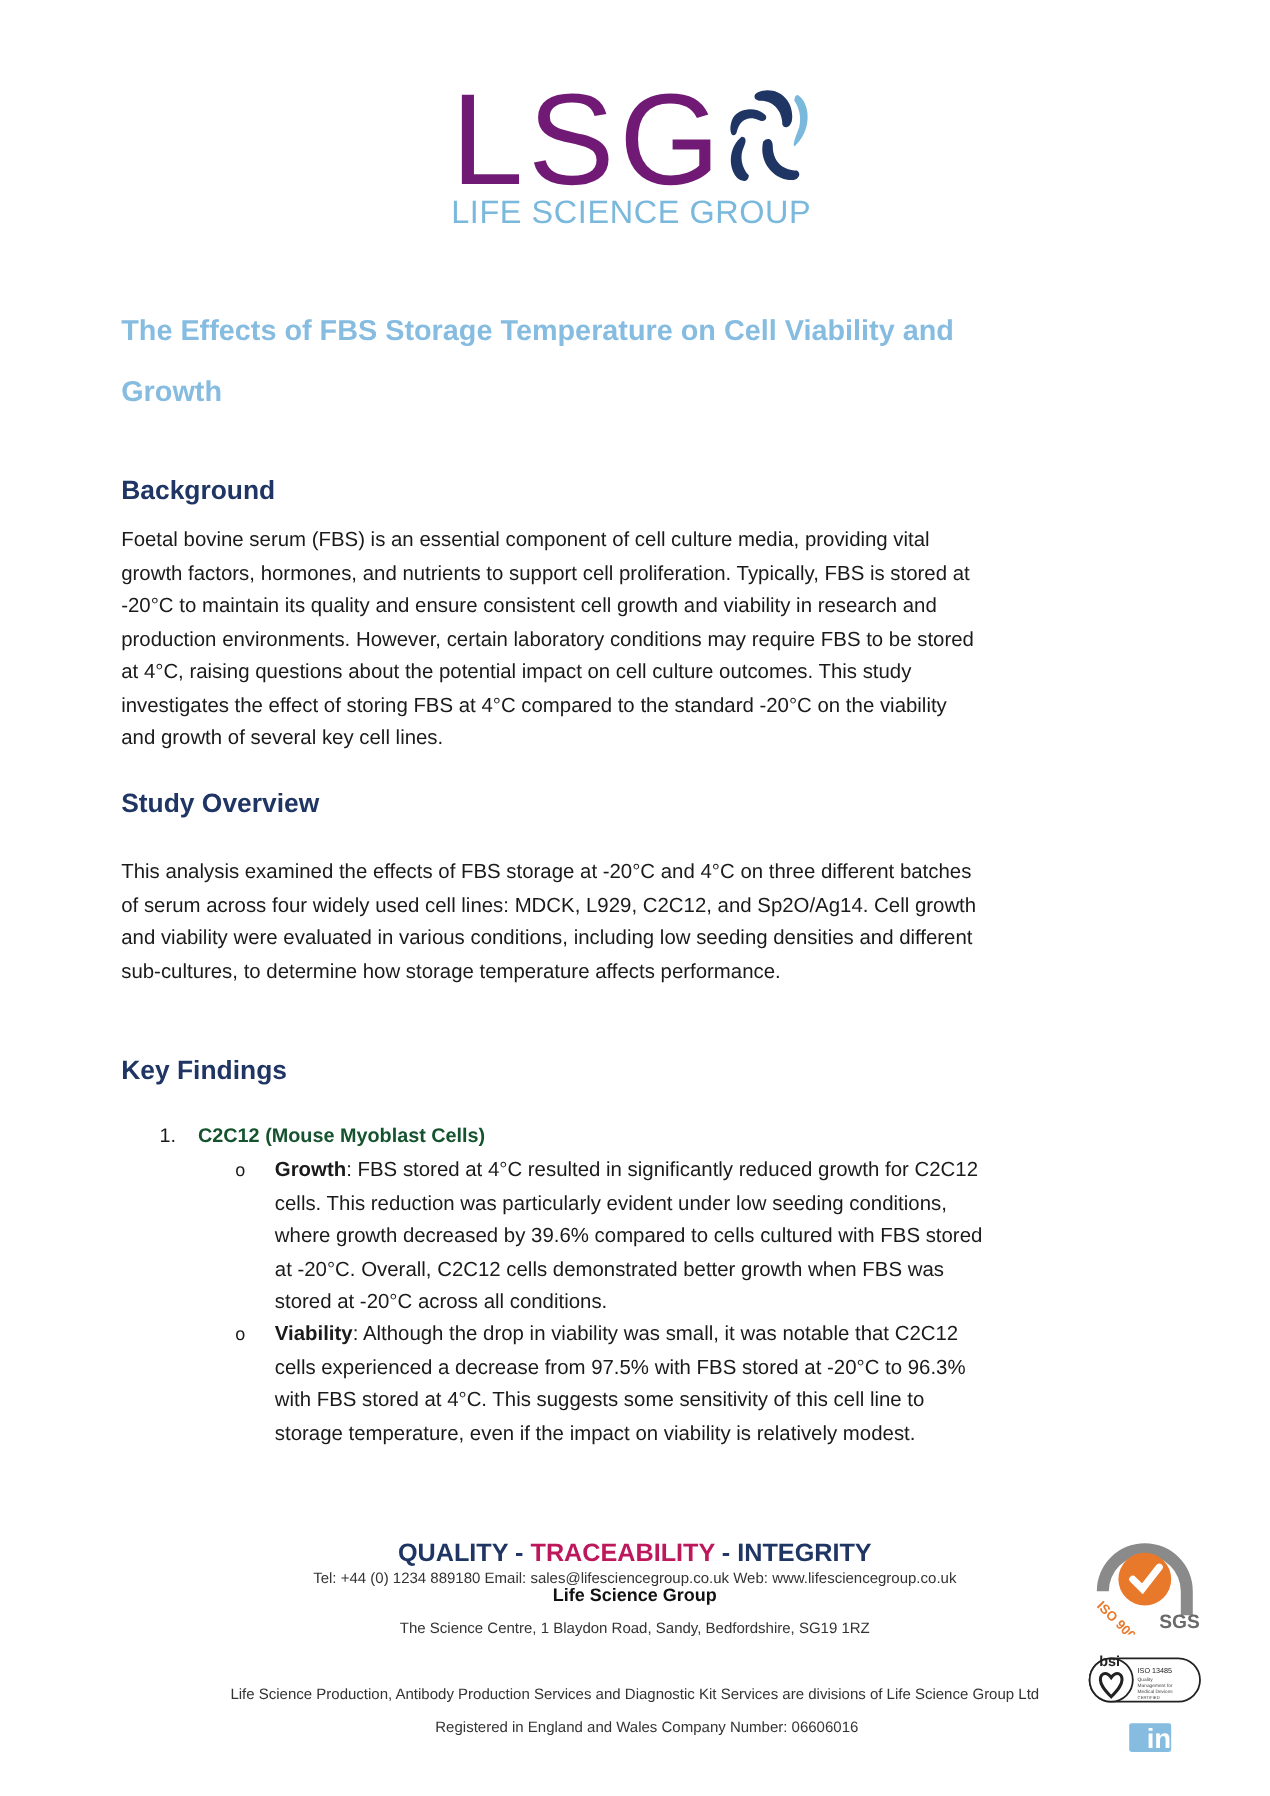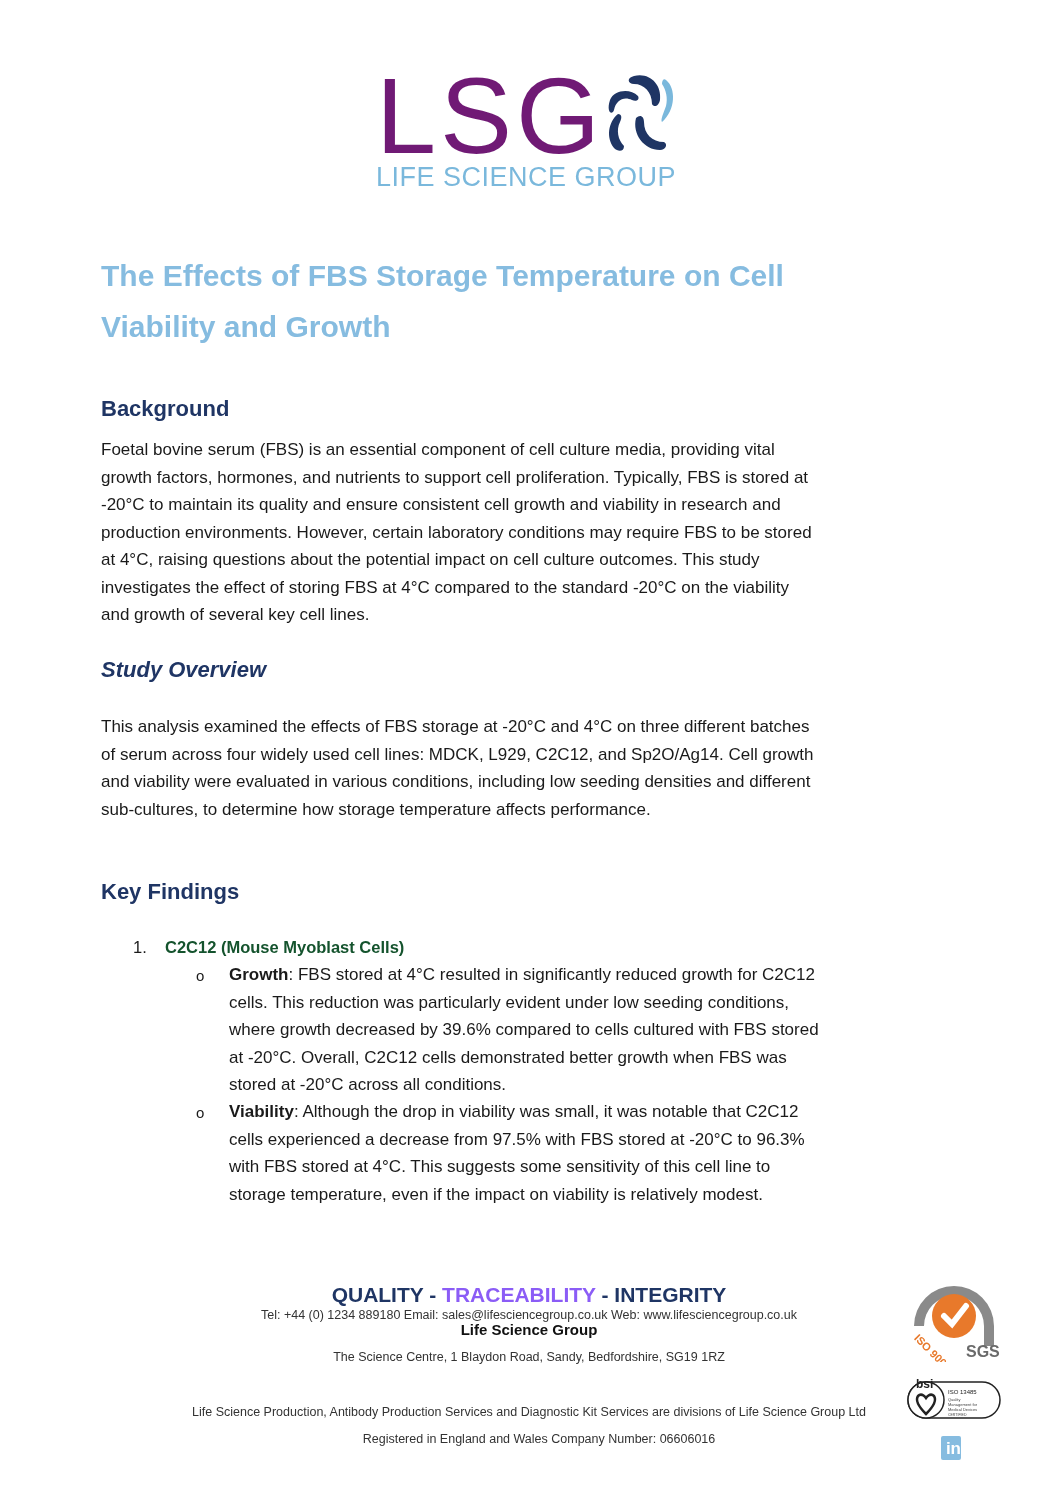--- a/index.html
+++ b/index.html
@@ -8,37 +8,37 @@
   .abs { position: absolute; }
 
   
   .logo { left: 376px; top: 70px; width: 310px; height: 120px; }
   .logo-letters { position: absolute; left: 0; top: -8px; font-family: "Liberation Sans", sans-serif;
                   font-size: 108px; letter-spacing: 4px; color: #701a75; line-height: 1; font-weight: 400; }
   .logo-tag { position: absolute; left: 0; top: 92px; font-size: 27px; color: #7ab8dc; letter-spacing: 0.5px; white-space: nowrap; }
   .logo-swirl { position: absolute; left: 228px; top: 0px; width: 82px; height: 90px; }
 
   
-  .doc-title { left: 101px; top: 250px; width: 760px; font-size: 30px; line-height: 51px;
+  .doc-title { left: 101px; top: 250px; width: 760px; font-size: 24px; line-height: 51px;
                color: #86bce0; font-weight: 700; }
 
   h2.sec { position: absolute; left: 101px; margin: 0; font-size: 22px; font-weight: 700; color: #1f3564; }
 
   .para { position: absolute; left: 101px; width: 720px; font-size: 17px; line-height: 27.5px; color: #1a1a1a; }
 
   .list-num { left: 133px; font-size: 16.5px; color: #1a1a1a; }
   .list-head { left: 165px; font-size: 16.5px; font-weight: 700; color: #14532d; }
   .bullet { left: 196px; font-size: 15px; color: #1a1a1a; }
   .bul-text { left: 229px; width: 590px; font-size: 17px; line-height: 27.5px; color: #1a1a1a; }
   .bul-text b { font-weight: 700; }
 
   
   .foot-tag { left: 0; width: 1058px; top: 1283px; text-align: center; font-size: 21px; font-weight: 700; }
   .foot-tag .dark { color: #1f3564; margin-top: 44px; }
-  .foot-tag .light { color: #8b5cf6; text-align: right; }
+  .foot-tag .light { color: #be185d; text-align: right; }
   .foot-line { left: 0; width: 1058px; text-align: center; color: #333; font-size: 12.5px; }
   .foot-company { top: 1321px; font-size: 15px; font-weight: 700; color: #111; }
 </style>
 </head>
 <body>
 
 <div class="abs logo">
   <div class="logo-letters">LSG</div>
   <svg class="logo-swirl" viewBox="0 0 82 90">
     <path d="M30 6 C45 2 58 14 56 30 C55 36 50 38 48 34 C48 22 40 14 30 14 C24 14 22 8 30 6 Z" fill="#1f3564"></path>
@@ -48,21 +48,21 @@
     <path d="M32 48 C36 44 40 46 40 52 C40 64 48 72 60 72 C64 74 62 80 56 80 C40 80 28 64 32 48 Z" fill="#1f3564"></path>
   </svg>
   <div class="logo-tag">LIFE SCIENCE GROUP</div>
 </div>
 
 <div class="abs doc-title">The Effects of FBS Storage Temperature on Cell Viability and Growth</div>
 
 <h2 class="sec" style="top:396px;">Background</h2>
 <div class="para" style="top:436px;">Foetal bovine serum (FBS) is an essential component of cell culture media, providing vital growth factors, hormones, and nutrients to support cell proliferation. Typically, FBS is stored at -20°C to maintain its quality and ensure consistent cell growth and viability in research and production environments. However, certain laboratory conditions may require FBS to be stored at 4°C, raising questions about the potential impact on cell culture outcomes. This study investigates the effect of storing FBS at 4°C compared to the standard -20°C on the viability and growth of several key cell lines.</div>
 
-<h2 class="sec" style="top:657px;font-style:italic;">Study Overview</h2>
+<h2 class="sec" style="top:657px;">Study Overview</h2>
 <div class="para" style="top:713px;">This analysis examined the effects of FBS storage at -20°C and 4°C on three different batches of serum across four widely used cell lines: MDCK, L929, C2C12, and Sp2O/Ag14. Cell growth and viability were evaluated in various conditions, including low seeding densities and different sub-cultures, to determine how storage temperature affects performance.</div>
 
 <h2 class="sec" style="top:879px;">Key Findings</h2>
 
 <div class="abs list-num" style="top:938px;">1.</div>
 <div class="abs list-head" style="top:938px;">C2C12 (Mouse Myoblast Cells)</div>
 
 <div class="abs bullet" style="top:967px;">o</div>
 <div class="abs bul-text" style="top:961px;"><b>Growth</b><span>: FBS stored at 4°C resulted in significantly reduced growth for C2C12 cells. This reduction was particularly evident under low seeding conditions, where growth decreased by 39.6% compared to cells cultured with FBS stored at -20°C. Overall, C2C12 cells demonstrated better growth when FBS was stored at -20°C across all conditions.</span></div>
 
@@ -91,13 +91,13 @@
   <circle cx="20" cy="28" r="18" fill="#fff" stroke="#222" stroke-width="1.5"></circle>
   <text x="10" y="16" font-size="12" font-weight="700" font-family="Liberation Sans, sans-serif" fill="#222">bsi</text>
   <path d="M12 24 C8 30 16 38 20 42 C24 38 32 30 28 24 C24 20 20 26 20 26 C20 26 16 20 12 24 Z" fill="none" stroke="#222" stroke-width="2.5"></path>
   <text x="42" y="22" font-size="6" font-family="Liberation Sans, sans-serif" fill="#222">ISO 13485</text>
   <text x="42" y="29" font-size="4" font-family="Liberation Sans, sans-serif" fill="#444">Quality</text>
   <text x="42" y="34" font-size="4" font-family="Liberation Sans, sans-serif" fill="#444">Management for</text>
   <text x="42" y="39" font-size="4" font-family="Liberation Sans, sans-serif" fill="#444">Medical Devices</text>
   <text x="42" y="44" font-size="3.5" font-family="Liberation Sans, sans-serif" fill="#444">CERTIFIED</text>
 </svg>
 
-<div class="abs" style="left:941px; top:1436px; width:20px; height:24px; background:#86bce0; border-radius:2px; color:#fff; font-weight:700; font-size:17px; text-align:right; line-height:26px;"><span>in</span></div>
+<div class="abs" style="left:941px; top:1436px; width:35px; height:24px; background:#86bce0; border-radius:2px; color:#fff; font-weight:700; font-size:23px; text-align:right; line-height:26px;"><span>in</span></div>
 
 </body></html>

